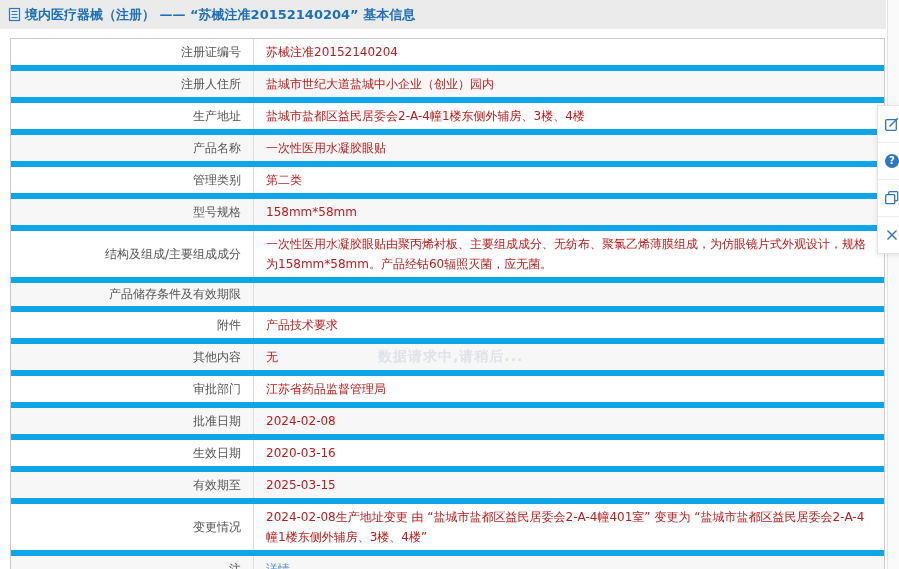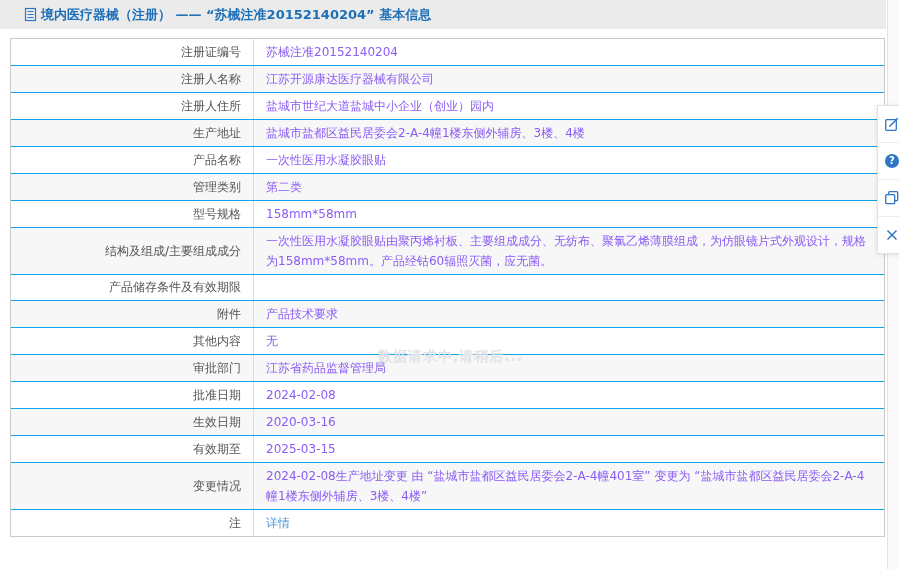--- a/index.html
+++ b/index.html
@@ -10,44 +10,44 @@
   }
   
   .scroll-strip {
     position:absolute; right:0; top:0; width:12px; height:569px;
     background:#fafafa; border-left:1px solid #e3e3e3; box-sizing:border-box;
   }
   
   .header-band {
     position:absolute; left:0; top:0; right:13px; height:29px;
     background:#ebebeb; box-sizing:border-box;
-    display:flex; align-items:center; gap:4px; padding-left:24px;
+    display:flex; align-items:center; gap:4px; padding-left:8px;
     color:#1d6fb8; font-size:13px; font-weight:bold;
   }
   .header-band svg { flex:0 0 auto; }
   
   .info-table {
     position:absolute; left:10px; top:38px; width:875px;
     border:1px solid #c9c9c9; background:#fff; box-sizing:border-box;
     font-size:12px; color:#555;
   }
-  .row { display:flex; min-height:26px; box-sizing:border-box; border-bottom:1px solid #0ea5e9; background:#ffffff; }
+  .row { display:flex; min-height:26px; box-sizing:border-box; border-bottom:6px solid #0ea5e9; background:#ffffff; }
   .row:nth-child(even) { background:#f7f7f7; }
   .row:last-child { border-bottom:none; }
   .row.tall { min-height:45px; }
   .cell-label {
     flex:0 0 243px; width:243px; box-sizing:border-box;
     border-right:1px solid #dcdcdc;
     display:flex; align-items:center; justify-content:flex-end; gap:3px;
     padding:3px 12px 3px 6px; text-align:right; color:#555;
   }
   .cell-value {
     flex:1 1 auto; box-sizing:border-box; min-width:0;
     display:flex; align-items:center;
-    padding:3px 12px; line-height:20px; color:#8b5cf6;
+    padding:3px 12px; line-height:20px; color:#b91c1c;
     word-break:break-all;
   }
   .cell-value.link { color:#4f93d9; cursor:pointer; }
   
   .watermark {
     position:absolute; left:378px; top:348px; z-index:3;
     font-size:14px; font-weight:bold; letter-spacing:1px;
     color:#dfe2e8; pointer-events:none; white-space:nowrap;
   }
   
@@ -79,28 +79,20 @@
     <div class="row">
       <div class="cell-label">
         <span>注册证编号</span>
       </div>
       <div class="cell-value">
         <span>苏械注准20152140204</span>
       </div>
     </div>
     <div class="row">
       <div class="cell-label">
-        <span>注册人名称</span>
-      </div>
-      <div class="cell-value">
-        <span>江苏开源康达医疗器械有限公司</span>
-      </div>
-    </div>
-    <div class="row">
-      <div class="cell-label">
         <span>注册人住所</span>
       </div>
       <div class="cell-value">
         <span>盐城市世纪大道盐城中小企业（创业）园内</span>
       </div>
     </div>
     <div class="row">
       <div class="cell-label">
         <span>生产地址</span>
       </div>

